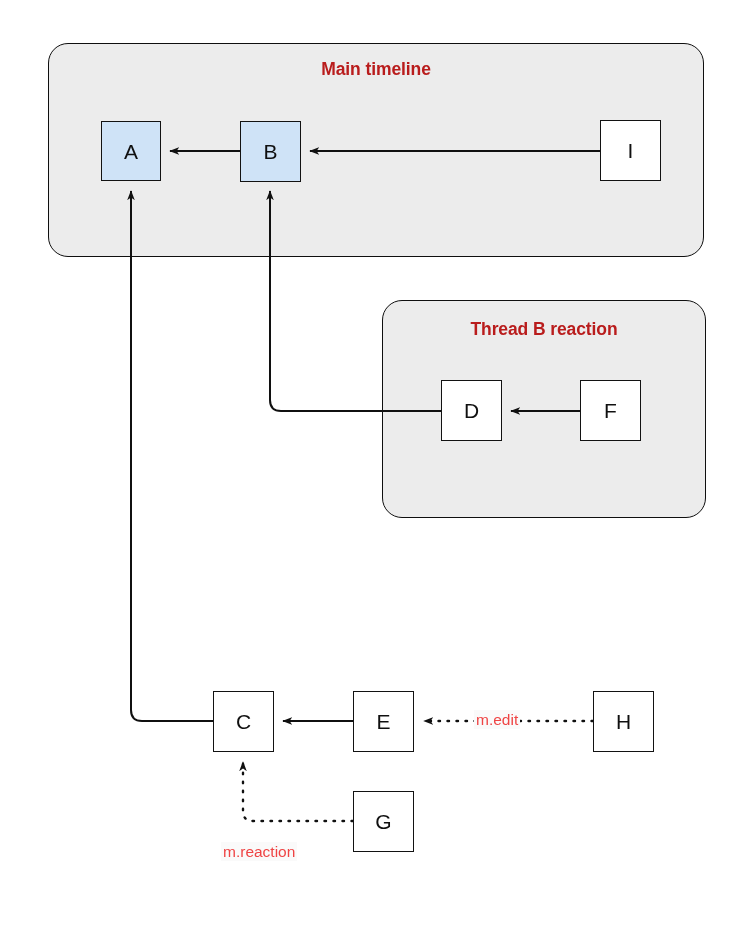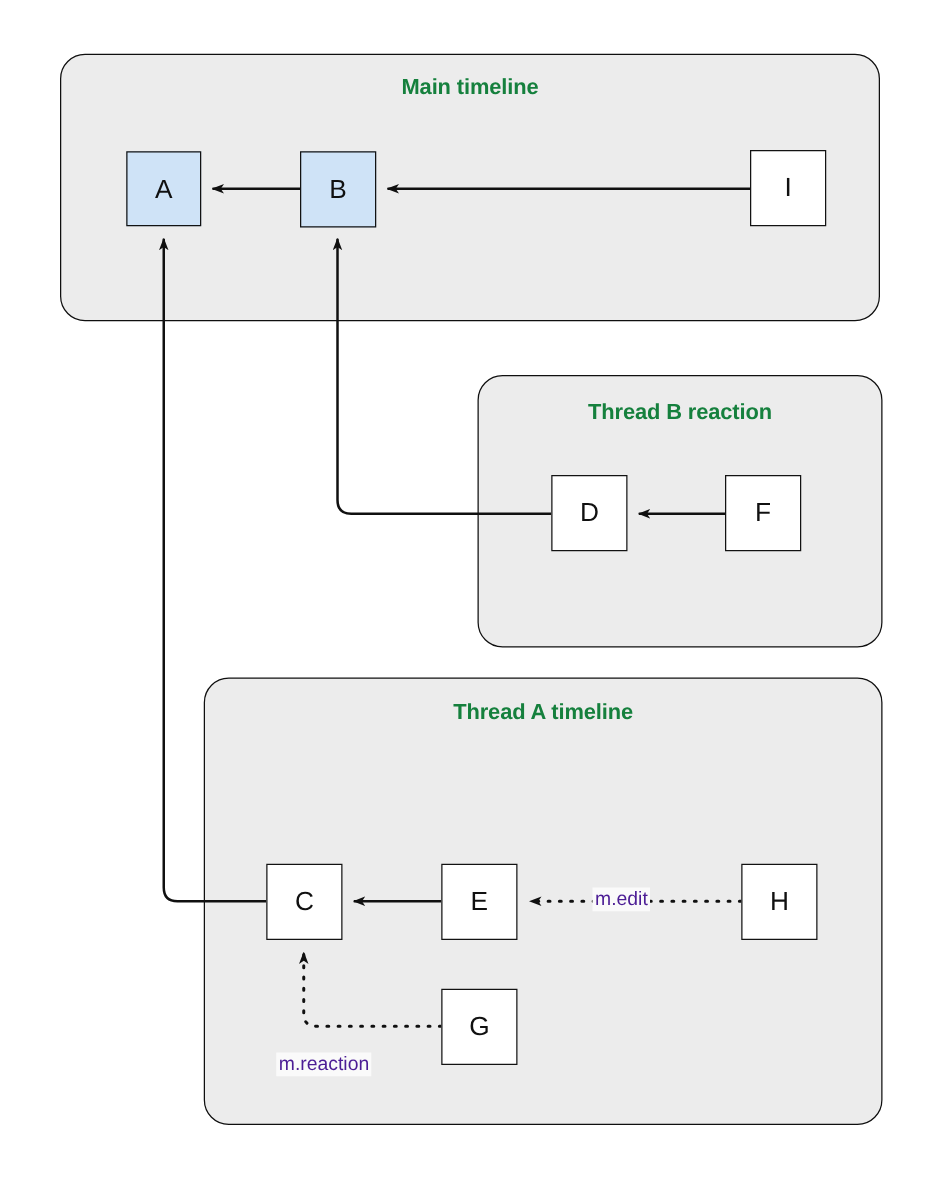--- a/index.html
+++ b/index.html
@@ -30,63 +30,60 @@
     background: #ececec;
     border: 1.6px solid #0f0f0f;
     border-radius: 20px;
   }
   .container-title {
     position: absolute;
     width: 100%;
     text-align: center;
     font-weight: bold;
     font-size: 17.5px;
-    color: #15803d;
+    color: #b91c1c;
     letter-spacing: -0.1px;
     white-space: nowrap;
   }
   .node {
     position: absolute;
     box-sizing: border-box;
     border: 1.6px solid #121212;
     display: flex;
     align-items: center;
     justify-content: center;
     font-size: 21px;
     color: #101010;
     line-height: 1;
   }
   .node-white { background: #ffffff; }
   .node-blue  { background: #cfe3f7; }
   .edge-label {
     position: absolute;
     font-size: 15.5px;
-    color: #4c1d95;
+    color: #ef4444;
     background: #fafafa;
     white-space: nowrap;
     padding: 1px 2px;
     line-height: 1.1;
   }
 </style>
 </head>
 <body>
 
 <div id="canvas">
 
   <div class="container-box" style="left:48px; top:43px; width:656px; height:214px;">
     <div class="container-title" style="top:15px;">Main timeline</div>
   </div>
 
   <div class="container-box" style="left:382px; top:300px; width:324px; height:218px;">
     <div class="container-title" style="top:18px;">Thread B reaction</div>
   </div>
 
-  <div class="container-box" style="left:163px; top:542px; width:543px; height:358px;">
-    <div class="container-title" style="top:16px;">Thread A timeline</div>
-  </div>
 
   <svg id="edge-layer" viewBox="0 0 756 942" xmlns="http://www.w3.org/2000/svg">
     <defs>
       <marker id="arrowhead" markerWidth="10" markerHeight="8" refX="9.2" refY="4" orient="auto" markerUnits="userSpaceOnUse">
         <path d="M 0 0.2 L 10 4 L 0 7.8 L 2.6 4 Z" fill="#101010"></path>
       </marker>
     </defs>
 
     <path d="M 240 151 L 170 151" fill="none" stroke="#101010" stroke-width="2" marker-end="url(#arrowhead)"></path>
 

